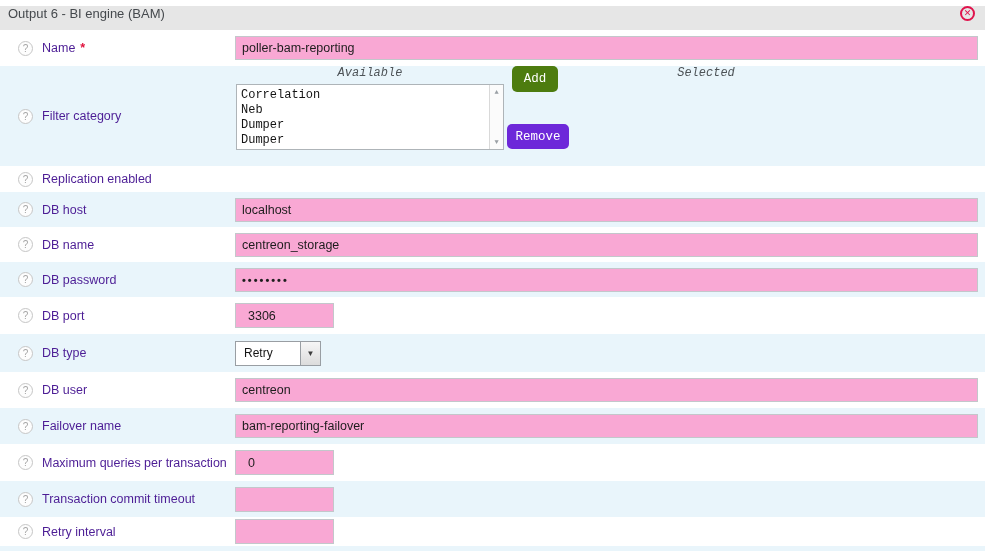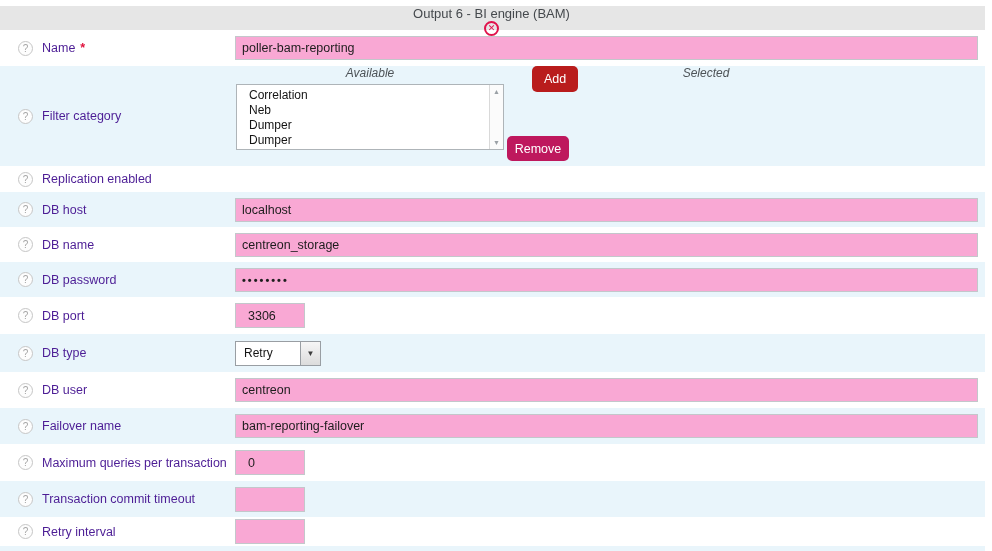--- a/index.html
+++ b/index.html
@@ -1,57 +1,57 @@
 <!DOCTYPE html>
 <html><head>
 <meta charset="utf-8">
 <style>
   * { box-sizing: border-box; margin: 0; padding: 0; }
   html,body { background:#fff; width:992px; height:551px; overflow:hidden;
     font-family:"Liberation Sans","DejaVu Sans",sans-serif; }
   .panel { width:985px; margin-top:6px; }
-  .panel-header { height:24px; background:#e6e6e6; display:flex; align-items:center;
-    padding:0 10px 0 8px;flex-direction:column; }
+  .panel-header { height:24px; background:#e6e6e6; display:flex; align-items:flex-start;
+    padding:0 10px 0 8px; }
   .panel-title { font-size:13px; color:#45494d; flex:1; }
   .close-btn { width:15px; height:15px; border:2px solid #e0134c; border-radius:50%;
     color:#e0134c; font-size:9px; font-weight:bold; line-height:11px; text-align:center;
     cursor:pointer; }
   .row { display:flex; align-items:center; padding:0 7px 0 18px; }
   .row.alt { background:#e9f5fb; }
   .label-col { width:217px; display:flex; align-items:center; flex-shrink:0; }
   .help { width:15px; height:15px; border:1px solid #c6c6c6; border-radius:50%;
     color:#a5a5a5; font-size:10px; line-height:13px; text-align:center; flex-shrink:0;
     background:#fdfdfd; cursor:pointer; }
   .lbl { font-size:12.5px; color:#4c1d95; margin-left:9px; white-space:nowrap; }
   .req { color:#e0123d; font-weight:bold; margin-left:5px; font-size:12.5px; }
   .control { flex:1; display:flex; align-items:center; }
   input.txt { height:24px; border:1px solid #c3c7cb; background:#f9a8d4; font-size:12.5px;
     color:#1d1d1d; padding:0 6px; font-family:inherit; }
   input.full { width:100%; }
-  input.small { width:70px; height:25px;padding-left:12px; }
+  input.small { width:99px; height:25px;padding-left:12px; }
   input.pwd { letter-spacing:2px; font-weight:bold; font-size:11px; }
   
-  .dual { display:flex; width:100%; position:relative; height:116px; }
+  .dual { display:flex; width:100%; position:relative; height:116px;font-family:Liberation Mono, monospace; }
   .col-av { width:268px; margin-left:1px; }
   .col-mid { width:67px; position:relative; }
   .col-sel { width:270px; }
   .list-title { height:26px; padding-top:8px; text-align:center; font-size:12px;
     font-style:italic; color:#4d5357; }
   .listbox { height:66px; border:1px solid #aeb4b8; background:#fff; position:relative;
-    overflow:hidden; padding:3px 18px 0 12px; cursor:default; }
+    overflow:hidden; padding:3px 18px 0 4px; cursor:default; }
   .listbox .item { font-size:12px; color:#141414; line-height:15px; white-space:nowrap; }
   .sbar { position:absolute; top:0; right:0; bottom:0; width:14px; background:#fbfbfb;
     border-left:1px solid #d9d9d9; }
   .sbar .up,.sbar .dn { position:absolute; left:0; right:0; text-align:center;
     color:#9aa0a5; font-size:7px; }
   .sbar .up { top:3px; } .sbar .dn { bottom:3px; }
   .btn { position:absolute; border:none; border-radius:5px; color:#fff; font-size:12.5px;
     font-family:inherit; cursor:pointer; text-align:center; }
-  .btn-add { top:8px; left:28px; width:46px; height:26px; background:#b91c1c; }
-  .btn-remove { top:78px; left:3px; width:62px; height:25px; background:#be185d; }
+  .btn-add { top:8px; left:8px; width:46px; height:26px; background:#4d7c0f; }
+  .btn-remove { top:66px; left:3px; width:62px; height:25px; background:#6d28d9; }
   
   .radio-group { display:flex; align-items:center; font-size:12.5px; color:#45494d; }
   .radio { width:13px; height:13px; border:1px solid #8a8f94; border-radius:50%;
     background:#fff; margin-right:4px; position:relative; cursor:pointer;
     box-shadow:inset 0 1px 2px rgba(0,0,0,.15); }
   .radio.checked::after { content:""; position:absolute; left:3px; top:3px; width:5px;
     height:5px; border-radius:50%; background:#1d5c9e; }
   .radio-opt { display:flex; align-items:center; margin-right:8px; }
   
   .select { width:86px; height:25px; border:1px solid #999ea3; background:#fff;

